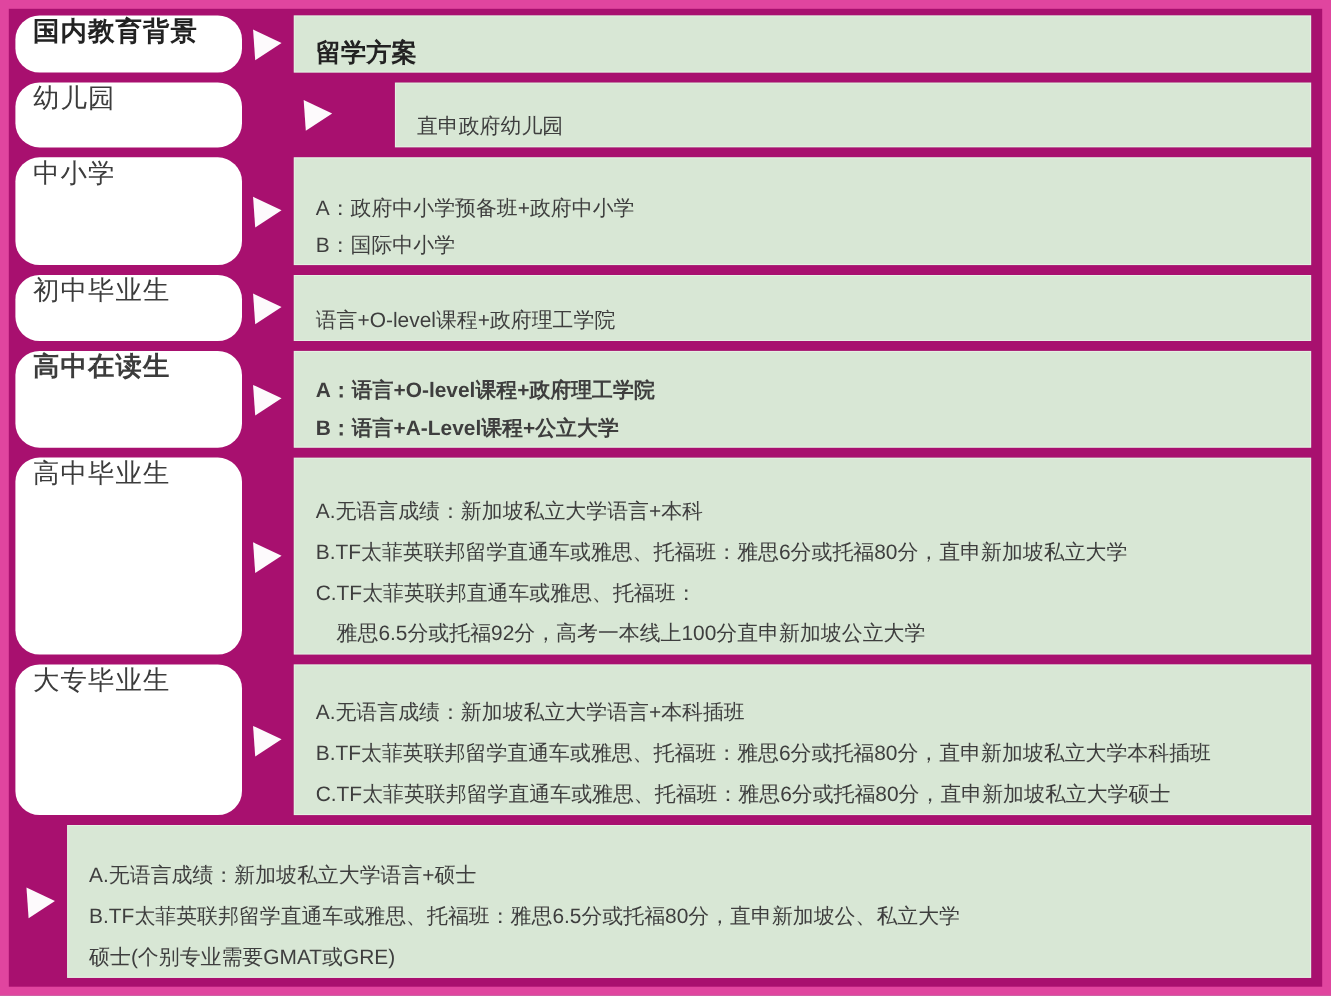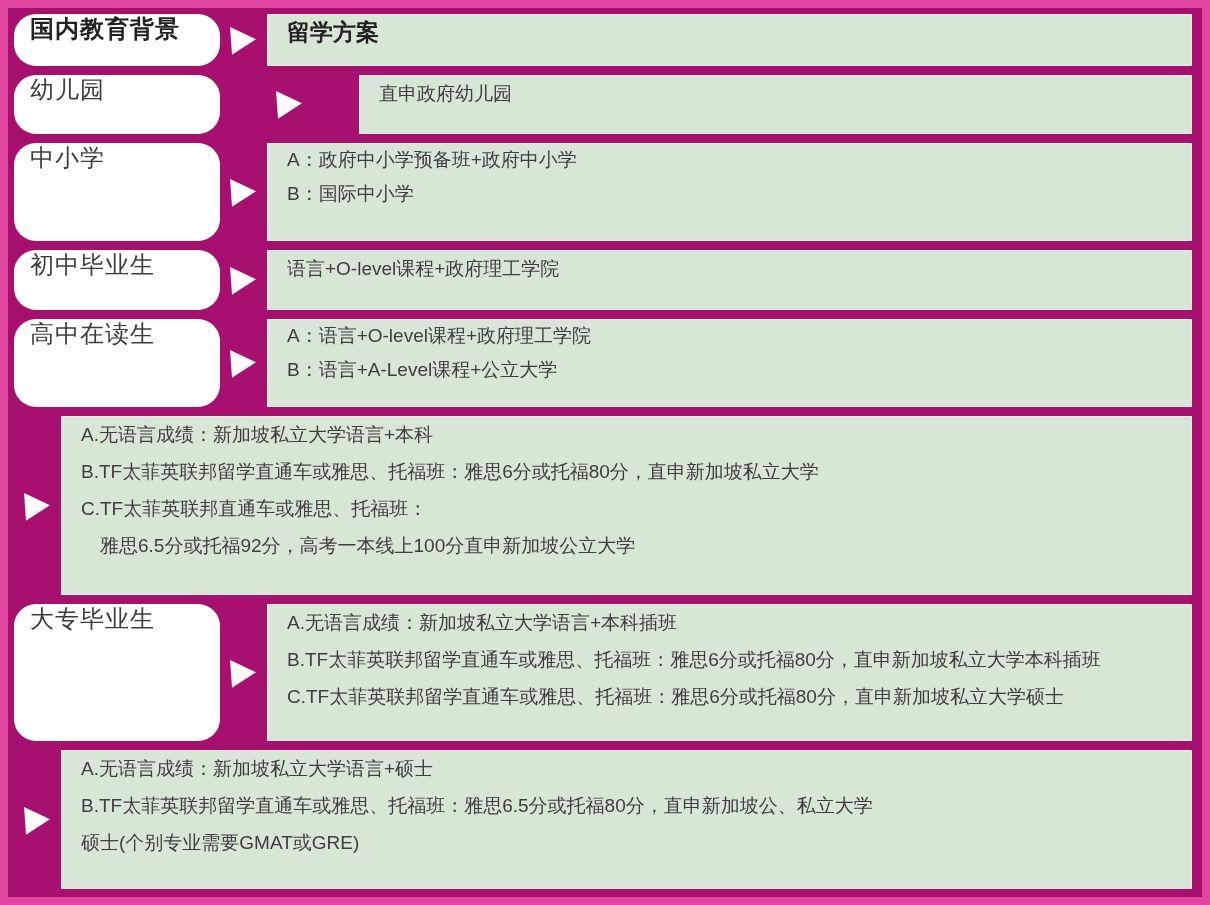--- a/index.html
+++ b/index.html
@@ -13,21 +13,21 @@
     padding:6px 10px 8px 6px;
     display:flex;flex-direction:column;
     gap:9px;
   }
   .row{display:flex;align-items:stretch;width:100%;}
   
   .row:nth-child(1){height:52px;}
   .row:nth-child(2){height:60px;gap:46px;}
   .row:nth-child(3){height:99px;}
   .row:nth-child(4){height:60px;}
-  .row:nth-child(5){height:89px;}
+  .row:nth-child(5){height:89px;font-weight:bold;}
   .row:nth-child(6){height:180px;}
   .row:nth-child(7){height:138px;}
   .row:nth-child(8){height:140px;}
 
   .label-box{
     width:206px;flex:0 0 206px;
     background:#ffffff;
     display:flex;flex-direction:column;
     padding-left:16px;
     border-radius:22px;
@@ -47,21 +47,21 @@
     border-top:14px solid transparent;
     border-bottom:14px solid transparent;
     border-left:25px solid #fdfafc;
     transform:rotate(-4deg);
   }
 
   .plan-box{
     flex:1 1 auto;
     background:var(--box-green,#d8e7d5);
     box-shadow:inset 0 0 0 1px rgba(255,255,255,0.35);
-    display:flex;flex-direction:column;justify-content:flex-start;
+    display:flex;flex-direction:column;justify-content:flex-end;
     padding-left:20px;padding-right:8px;
   }
   .plan-line{
     font-size:19px;color:#3e3e3e;line-height:37px;
     white-space:pre-wrap;
   }
   .row:nth-child(3) .plan-line,
   .row:nth-child(5) .plan-line{line-height:34px;}
   .row:nth-child(1) .plan-line{font-weight:bold;font-size:23px;color:#222;}
 </style>
@@ -126,20 +126,23 @@
     <div class="arrow-zone">
       <span class="arrow"></span>
     </div>
     <div class="plan-box">
         <div class="plan-line">A：语言+O-level课程+政府理工学院</div>
         <div class="plan-line">B：语言+A-Level课程+公立大学</div>
       </div>
   </div>
 
   <div class="row">
+    <div class="label-box">
+        <div class="label-line">高中毕业生</div>
+      </div>
     <div class="arrow-zone">
       <span class="arrow"></span>
     </div>
     <div class="plan-box">
         <div class="plan-line">A.无语言成绩：新加坡私立大学语言+本科</div>
         <div class="plan-line">B.TF太菲英联邦留学直通车或雅思、托福班：雅思6分或托福80分，直申新加坡私立大学</div>
         <div class="plan-line">C.TF太菲英联邦直通车或雅思、托福班：</div>
         <div class="plan-line">　雅思6.5分或托福92分，高考一本线上100分直申新加坡公立大学</div>
       </div>
   </div>

